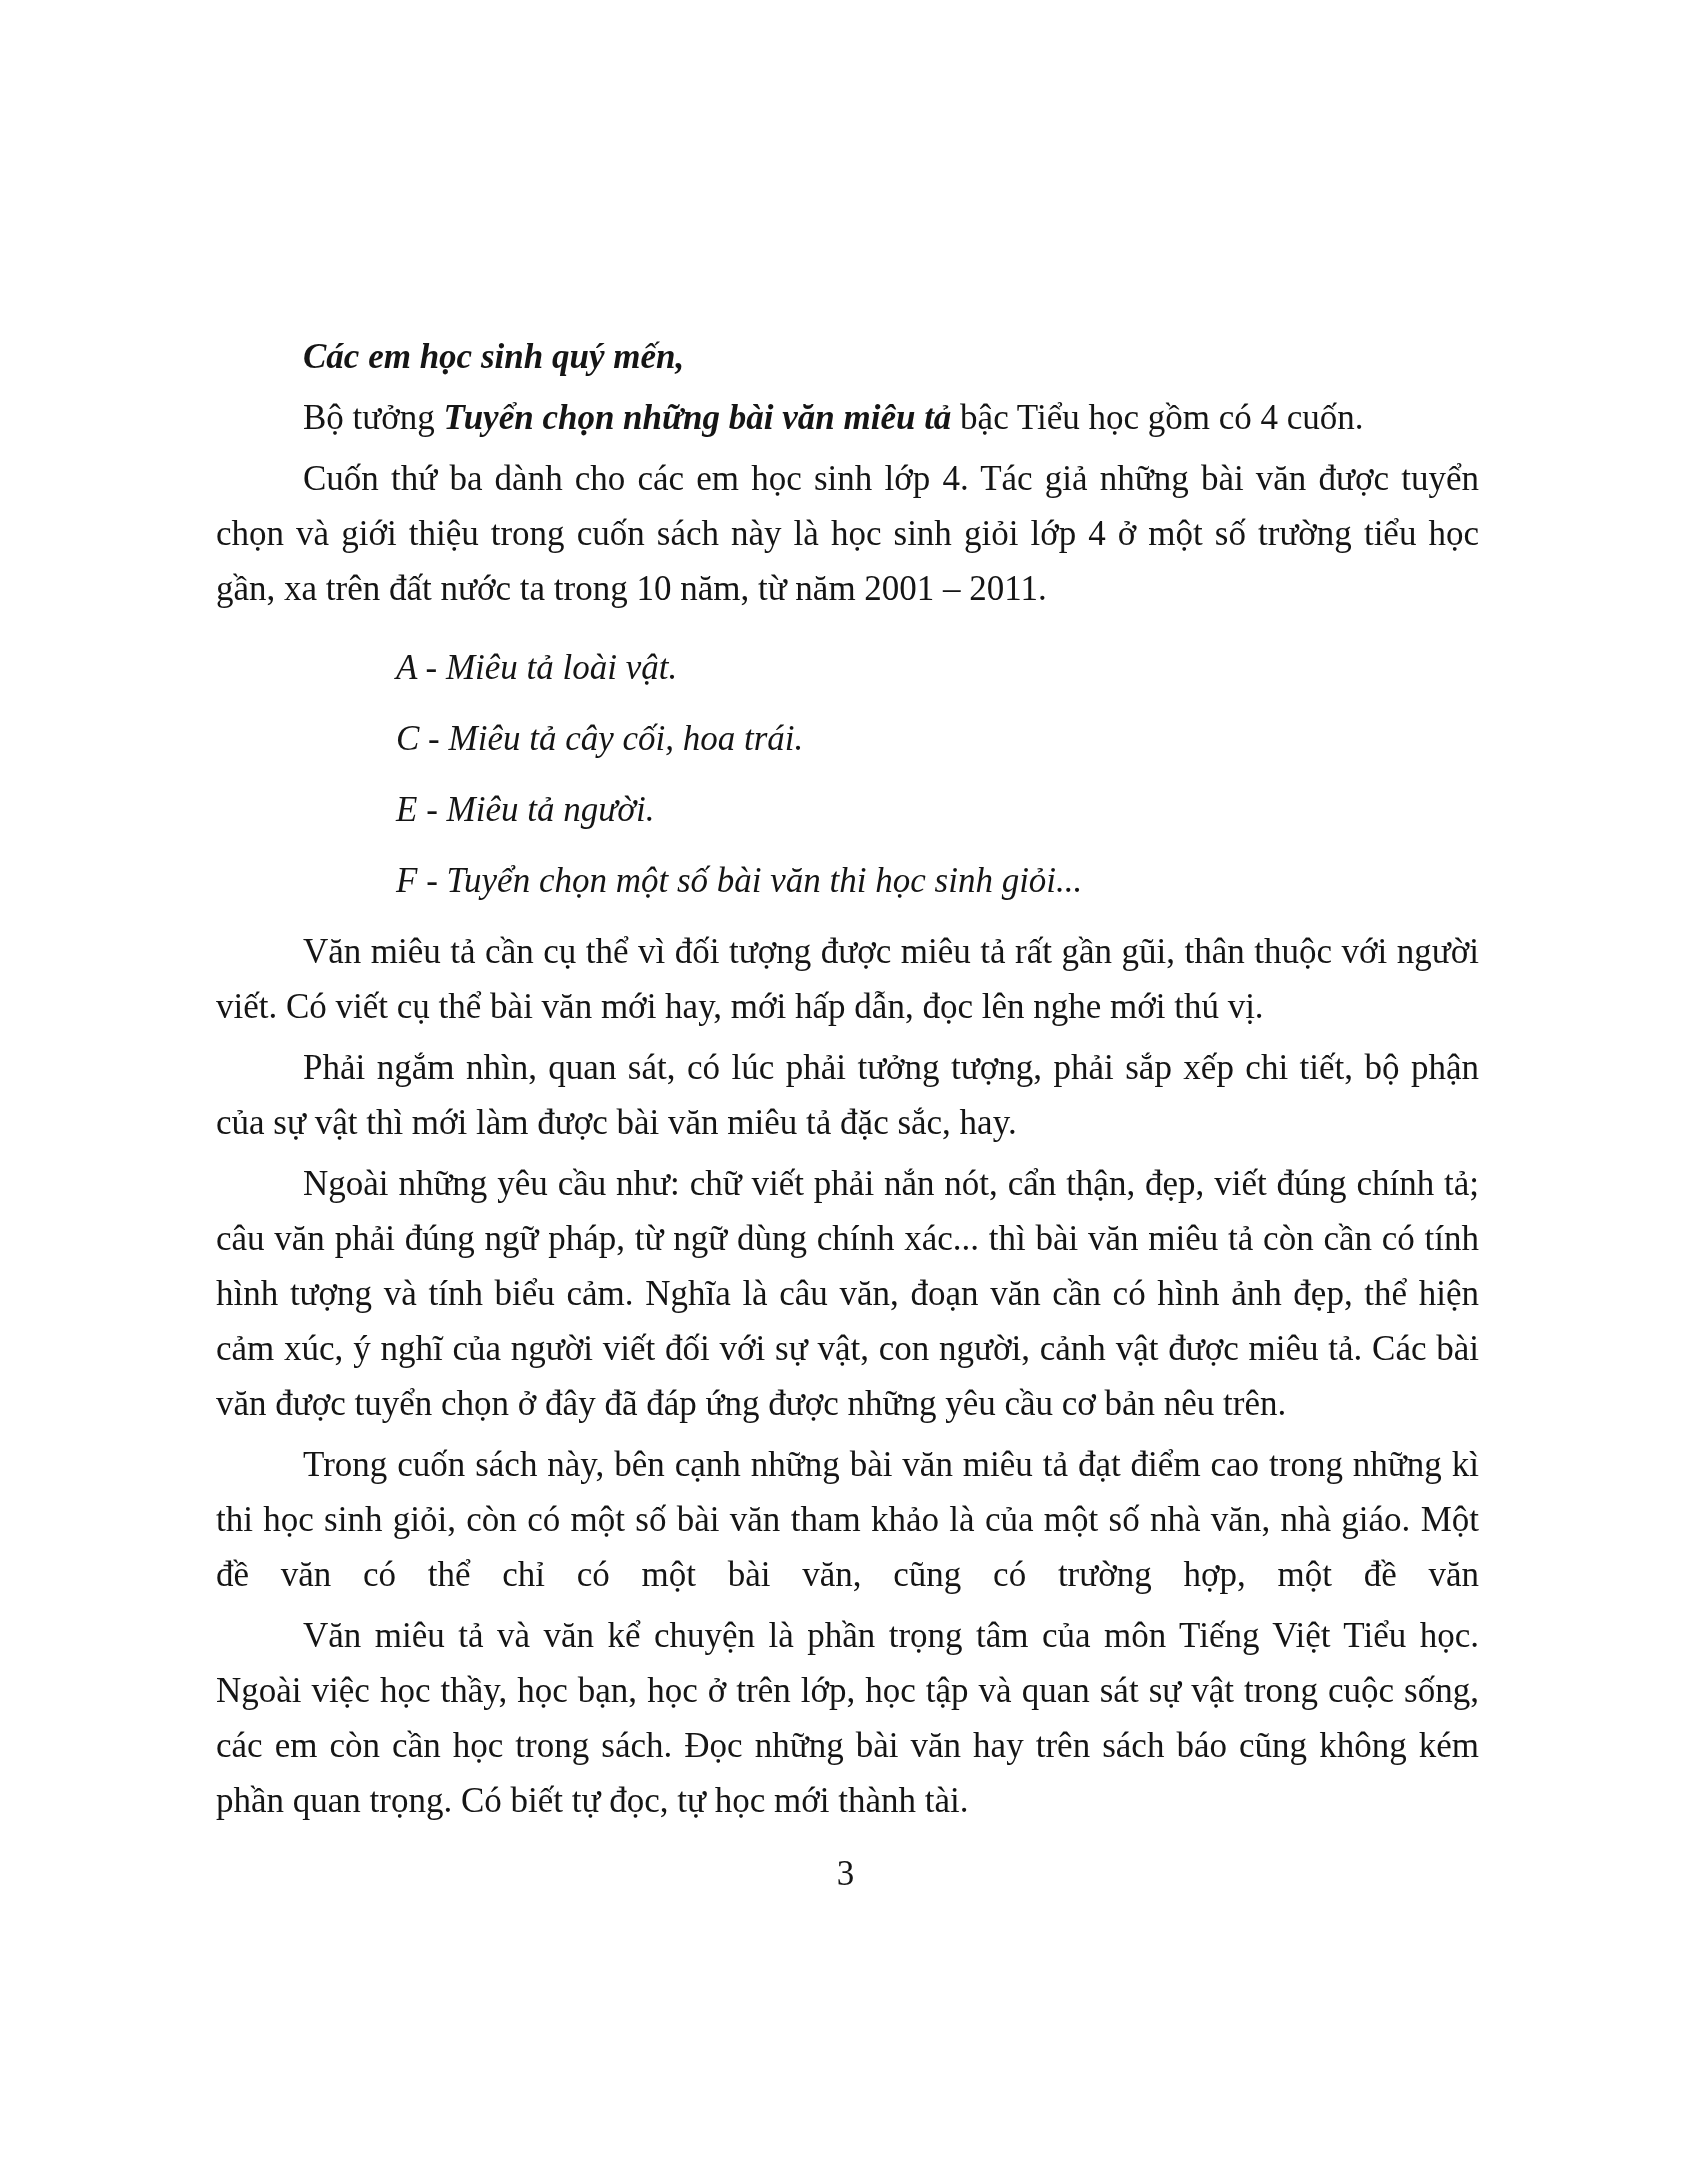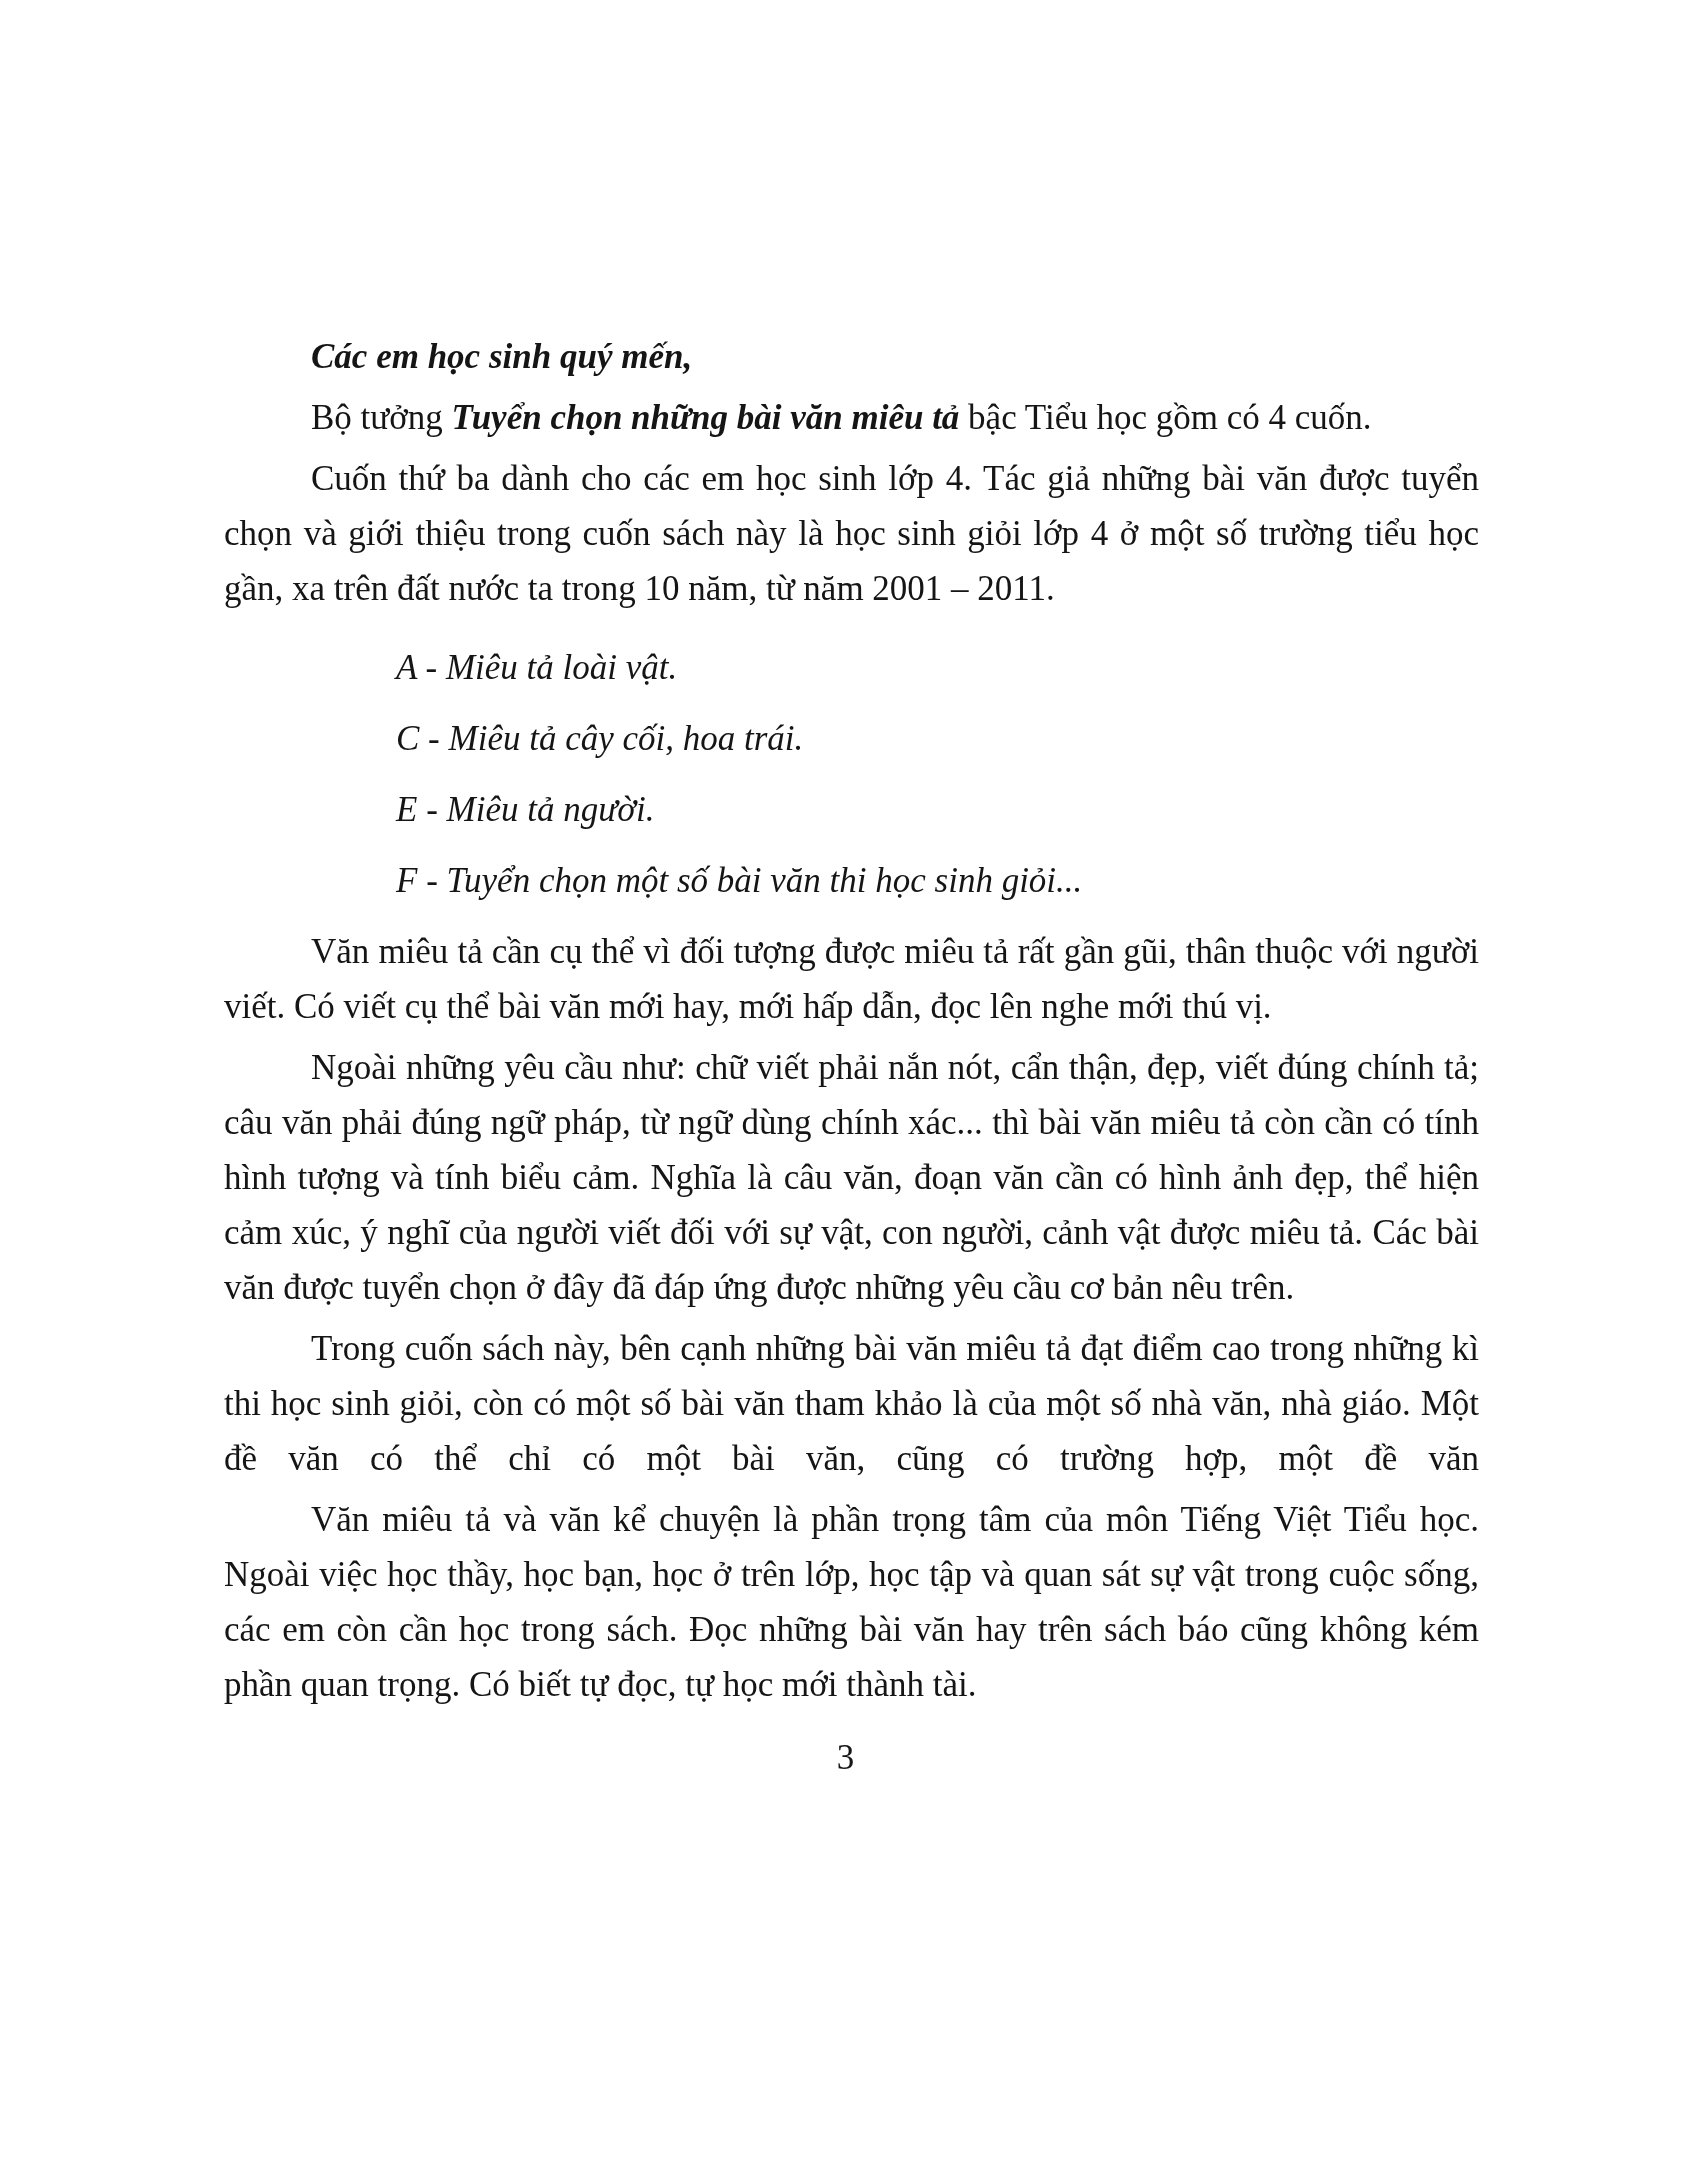--- a/index.html
+++ b/index.html
@@ -14,21 +14,21 @@
     background: #ffffff;
     position: relative;
     overflow: hidden;
     font-family: "Liberation Serif", "DejaVu Serif", serif;
     color: #151515;
   }
   .content {
     padding: 329px 204px 0 212px;
   }
   .para {
-    margin: 0 0 6px 12px;
+    margin: 0 0 6px 4px;
     font-size: 35px;
     line-height: 55px;
     text-align: justify;
     text-indent: 87px;
   }
   .salutation {
     font-weight: bold;
     font-style: italic;
   }
   .book-title {
@@ -74,20 +74,21 @@
 
     <div class="category-list">
       <p class="list-item">A - Miêu tả loài vật.</p>
       <p class="list-item">C - Miêu tả cây cối, hoa trái.</p>
       <p class="list-item">E - Miêu tả người.</p>
       <p class="list-item">F - Tuyển chọn một số bài văn thi học sinh giỏi...</p>
     </div>
 
     <p class="para">Văn miêu tả cần cụ thể vì đối tượng được miêu tả rất gần gũi, thân thuộc với người viết. Có viết cụ thể bài văn mới hay, mới hấp dẫn, đọc lên nghe mới thú vị.</p>
 
+    <p class="para">Phải ngắm nhìn, quan sát, có lúc phải tưởng tượng, phải sắp xếp chi tiết, bộ phận của sự vật thì mới làm được bài văn miêu tả đặc sắc, hay.</p>
 
     <p class="para">Ngoài những yêu cầu như: chữ viết phải nắn nót, cẩn thận, đẹp, viết đúng chính tả; câu văn phải đúng ngữ pháp, từ ngữ dùng chính xác... thì bài văn miêu tả còn cần có tính hình tượng và tính biểu cảm. Nghĩa là câu văn, đoạn văn cần có hình ảnh đẹp, thể hiện cảm xúc, ý nghĩ của người viết đối với sự vật, con người, cảnh vật được miêu tả. Các bài văn được tuyển chọn ở đây đã đáp ứng được những yêu cầu cơ bản nêu trên.</p>
 
     <p class="para justify-last">Trong cuốn sách này, bên cạnh những bài văn miêu tả đạt điểm cao trong những kì thi học sinh giỏi, còn có một số bài văn tham khảo là của một số nhà văn, nhà giáo. Một đề văn có thể chỉ có một bài văn, cũng có trường hợp, một đề văn</p>
 
     <p class="para">Văn miêu tả và văn kể chuyện là phần trọng tâm của môn Tiếng Việt Tiểu học. Ngoài việc học thầy, học bạn, học ở trên lớp, học tập và quan sát sự vật trong cuộc sống, các em còn cần học trong sách. Đọc những bài văn hay trên sách báo cũng không kém phần quan trọng. Có biết tự đọc, tự học mới thành tài.</p>
 
     <div class="page-number">3</div>
   </div>
 </div>

